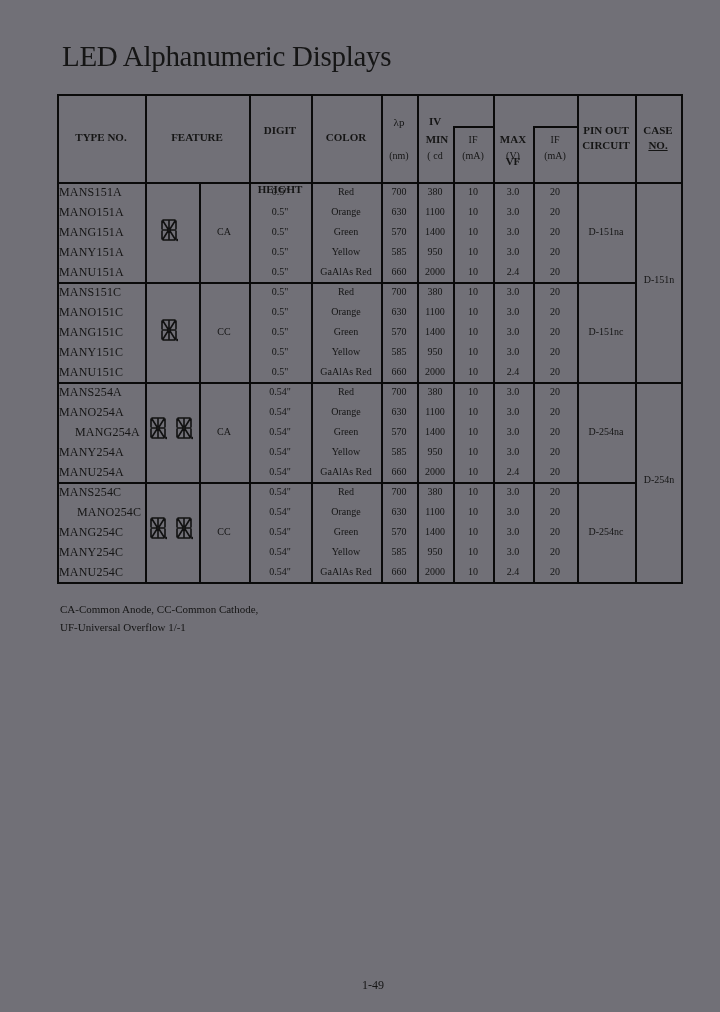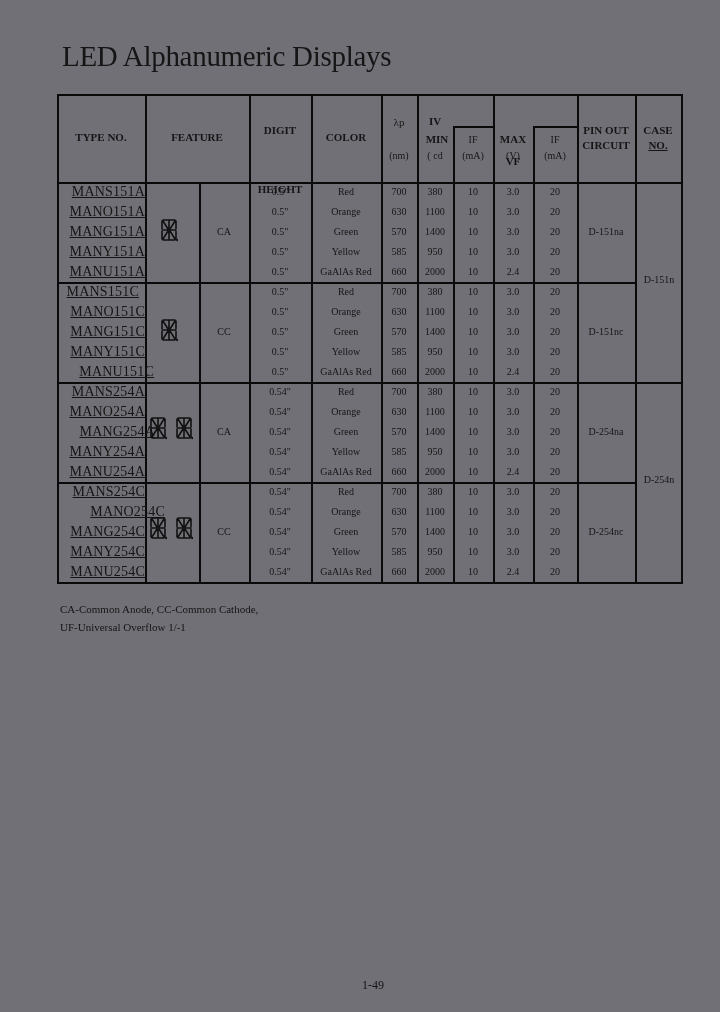--- a/index.html
+++ b/index.html
@@ -10,21 +10,21 @@
   .title {
     position:absolute; left:62px; top:40px; font-size:29px; letter-spacing:-0.3px;
     color:#151515; white-space:nowrap;
   }
   .tbl { position:absolute; left:57px; top:94px; width:626px; height:492px; }
   .ln { position:absolute; background:#0a0a0a; }
   .h { height:2px; }
   .v { width:2px; }
   .cell { position:absolute; font-size:10px; text-align:center; line-height:12px; color:#151515; white-space:nowrap; }
   .hdr { font-weight:bold; font-size:11px; line-height:14px; }
-  .type { text-align:right; font-size:14px; letter-spacing:0.2px;text-decoration:underline; }
+  .type { text-align:left; font-size:12px; letter-spacing:0.2px; }
   .seg { position:absolute; }
   .footnote { position:absolute; left:60px; font-size:11px; color:#151515; white-space:nowrap; }
   .pageno { position:absolute; left:362px; top:978px; font-size:12px; color:#151515; }
 </style>
 </head>
 <body>
 
 <div class="title">LED Alphanumeric Displays</div>
 
 <div class="tbl" id="tbl">
@@ -180,21 +180,21 @@
     <div class="cell " style="left: 436px; width: 40px; top: 292px;">3.0</div>
     <div class="cell " style="left: 476px; width: 44px; top: 292px;">20</div>
     <div class="cell type" style="left: 2px; width: 86px; top: 312px;">MANO254A</div>
     <div class="cell " style="left: 192px; width: 62px; top: 312px;">0.54"</div>
     <div class="cell " style="left: 254px; width: 70px; top: 312px;">Orange</div>
     <div class="cell " style="left: 324px; width: 36px; top: 312px;">630</div>
     <div class="cell " style="left: 360px; width: 36px; top: 312px;">1100</div>
     <div class="cell " style="left: 396px; width: 40px; top: 312px;">10</div>
     <div class="cell " style="left: 436px; width: 40px; top: 312px;">3.0</div>
     <div class="cell " style="left: 476px; width: 44px; top: 312px;">20</div>
-    <div class="cell type" style="left: 12px; width: 86px; top: 332px;">MANG254A</div>
+    <div class="cell type" style="left: 18px; width: 86px; top: 332px;">MANG254A</div>
     <div class="cell " style="left: 192px; width: 62px; top: 332px;">0.54"</div>
     <div class="cell " style="left: 254px; width: 70px; top: 332px;">Green</div>
     <div class="cell " style="left: 324px; width: 36px; top: 332px;">570</div>
     <div class="cell " style="left: 360px; width: 36px; top: 332px;">1400</div>
     <div class="cell " style="left: 396px; width: 40px; top: 332px;">10</div>
     <div class="cell " style="left: 436px; width: 40px; top: 332px;">3.0</div>
     <div class="cell " style="left: 476px; width: 44px; top: 332px;">20</div>
     <div class="cell type" style="left: 2px; width: 86px; top: 352px;">MANY254A</div>
     <div class="cell " style="left: 192px; width: 62px; top: 352px;">0.54"</div>
     <div class="cell " style="left: 254px; width: 70px; top: 352px;">Yellow</div>
@@ -226,21 +226,21 @@
       <circle cx="17.3" cy="22" r="1.2" fill="#111"></circle>
     </svg>
     <div class="cell type" style="left: 2px; width: 86px; top: 392px;">MANS254C</div>
     <div class="cell " style="left: 192px; width: 62px; top: 392px;">0.54"</div>
     <div class="cell " style="left: 254px; width: 70px; top: 392px;">Red</div>
     <div class="cell " style="left: 324px; width: 36px; top: 392px;">700</div>
     <div class="cell " style="left: 360px; width: 36px; top: 392px;">380</div>
     <div class="cell " style="left: 396px; width: 40px; top: 392px;">10</div>
     <div class="cell " style="left: 436px; width: 40px; top: 392px;">3.0</div>
     <div class="cell " style="left: 476px; width: 44px; top: 392px;">20</div>
-    <div class="cell type" style="left: 2px; width: 106px; top: 412px;">MANO254C</div>
+    <div class="cell type" style="left: 2px; width: 106px; top: 412px; padding-left: 18px;">MANO254C</div>
     <div class="cell " style="left: 192px; width: 62px; top: 412px;">0.54"</div>
     <div class="cell " style="left: 254px; width: 70px; top: 412px;">Orange</div>
     <div class="cell " style="left: 324px; width: 36px; top: 412px;">630</div>
     <div class="cell " style="left: 360px; width: 36px; top: 412px;">1100</div>
     <div class="cell " style="left: 396px; width: 40px; top: 412px;">10</div>
     <div class="cell " style="left: 436px; width: 40px; top: 412px;">3.0</div>
     <div class="cell " style="left: 476px; width: 44px; top: 412px;">20</div>
     <div class="cell type" style="left: 2px; width: 86px; top: 432px;">MANG254C</div>
     <div class="cell " style="left: 192px; width: 62px; top: 432px;">0.54"</div>
     <div class="cell " style="left: 254px; width: 70px; top: 432px;">Green</div>

